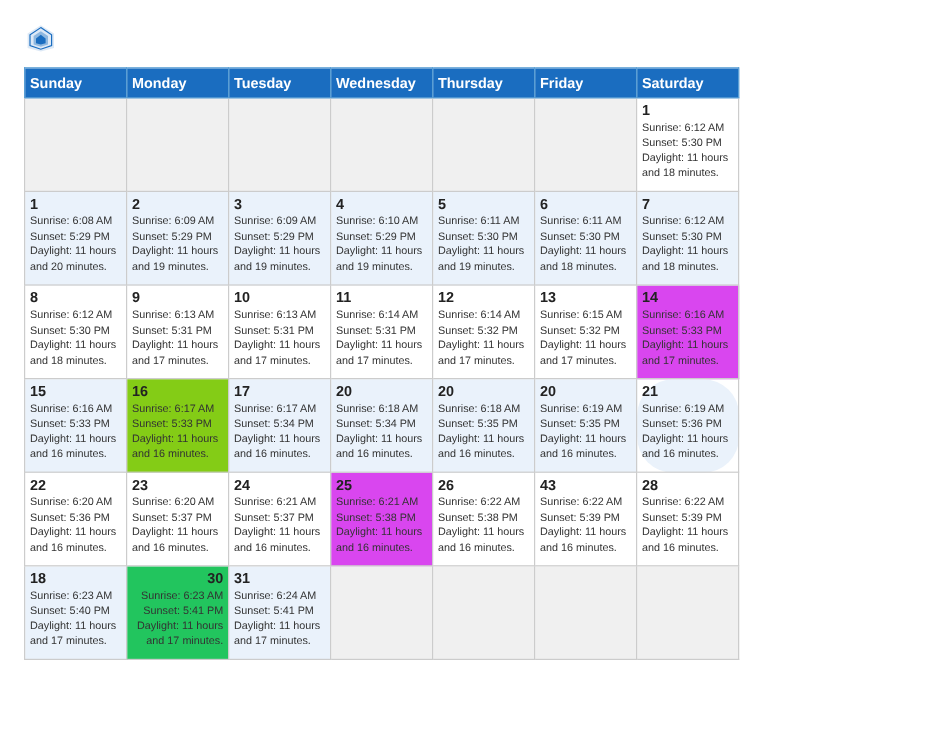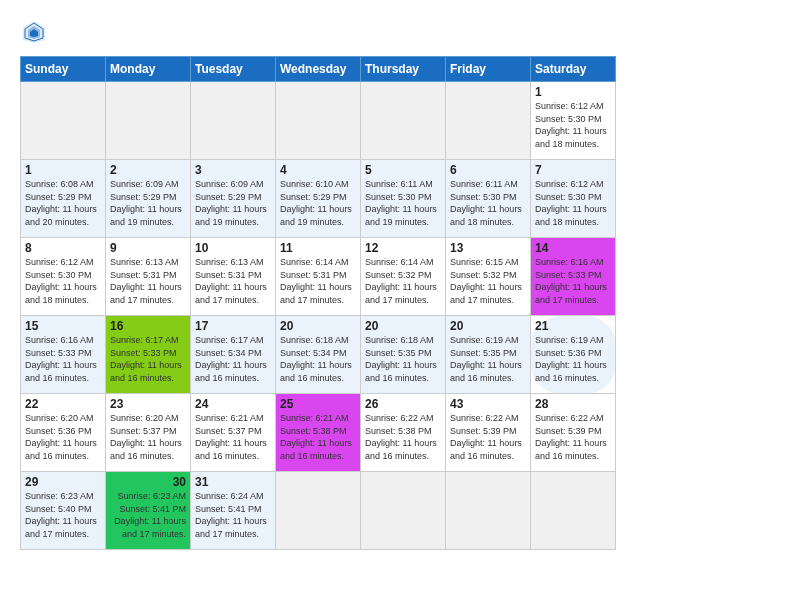--- a/index.html
+++ b/index.html
@@ -266,21 +266,21 @@
             <span class="day-num">43</span>
             <div class="day-info">Sunrise: 6:22 AM<br>Sunset: 5:39 PM<br>Daylight: 11 hours<br>and 16 minutes.</div>
           </td>
           <td style="background: rgb(255, 255, 255);">
             <span class="day-num">28</span>
             <div class="day-info">Sunrise: 6:22 AM<br>Sunset: 5:39 PM<br>Daylight: 11 hours<br>and 16 minutes.</div>
           </td>
         </tr>
         <tr>
           <td style="background: rgb(234, 242, 251);">
-            <span class="day-num">29</span>
+            <span class="day-num">18</span>
             <div class="day-info">Sunrise: 6:23 AM<br>Sunset: 5:40 PM<br>Daylight: 11 hours<br>and 17 minutes.</div>
           </td>
           <td style="background: #22c55e; text-align: right;">
             <span class="day-num">30</span>
             <div class="day-info">Sunrise: 6:23 AM<br>Sunset: 5:41 PM<br>Daylight: 11 hours<br>and 17 minutes.</div>
           </td>
           <td style="background: rgb(234, 242, 251);">
             <span class="day-num">31</span>
             <div class="day-info">Sunrise: 6:24 AM<br>Sunset: 5:41 PM<br>Daylight: 11 hours<br>and 17 minutes.</div>
           </td>

